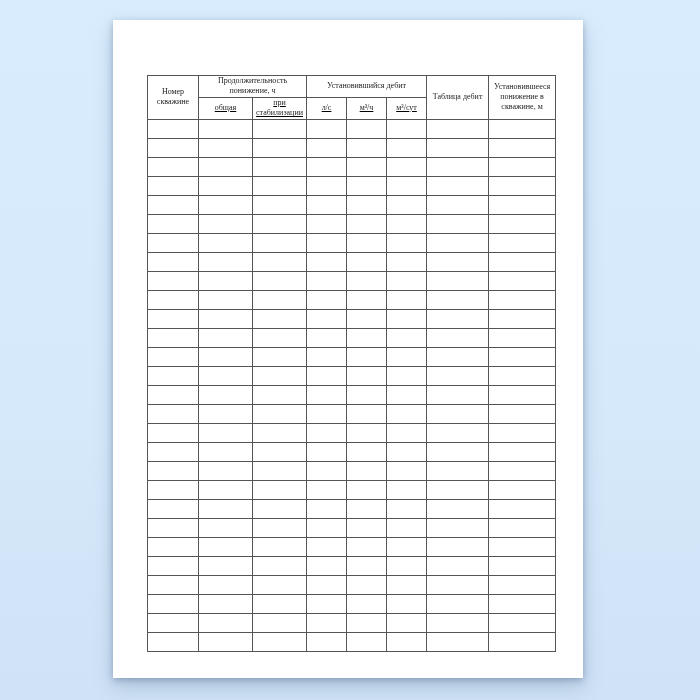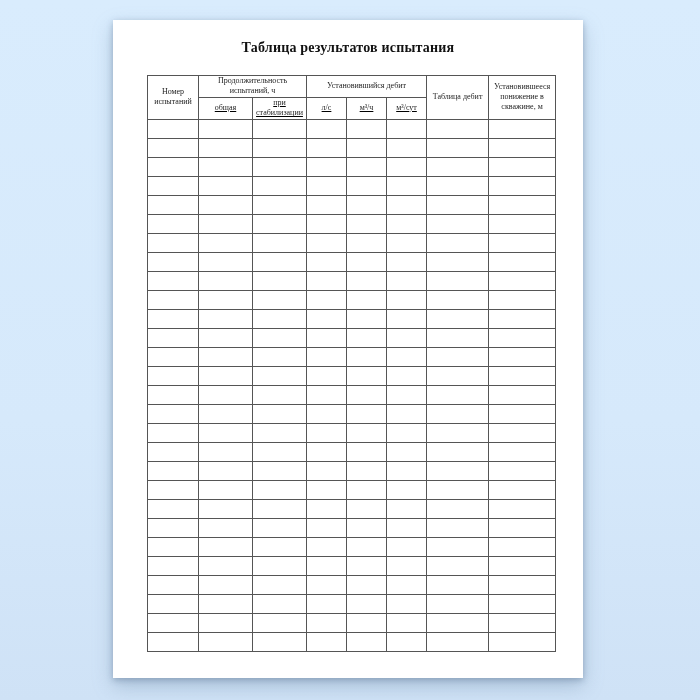--- a/index.html
+++ b/index.html
@@ -58,37 +58,36 @@
     overflow: hidden;
   }
   thead tr.hrow1 { height: 18px; }
   thead tr.hrow2 { height: 19px; text-decoration: underline; }
   tbody td { background: #ffffff; }
 </style>
 </head>
 <body>
 
 <div class="page">
-  <div class="doc-title">Таблица результатов испытания</div>
 
   <table class="results">
     <colgroup>
       <col style="width:51px">
       <col style="width:54px">
       <col style="width:54px">
       <col style="width:40px">
       <col style="width:40px">
       <col style="width:40px">
       <col style="width:62px">
       <col style="width:67px">
     </colgroup>
     <thead>
       <tr class="hrow1">
-        <th rowspan="2">Номер испытаний</th>
-        <th colspan="2">Продолжительность испытаний, ч</th>
+        <th rowspan="2">Номер скважине</th>
+        <th colspan="2">Продолжительность понижение, ч</th>
         <th colspan="3">Установившийся дебит</th>
         <th rowspan="2">Таблица дебит</th>
         <th rowspan="2">Установившееся понижение в скважине, м</th>
       </tr>
       <tr class="hrow2">
         <th>общая</th>
         <th>при стабилизации</th>
         <th>л/с</th>
         <th>м³/ч</th>
         <th>м³/сут</th>

